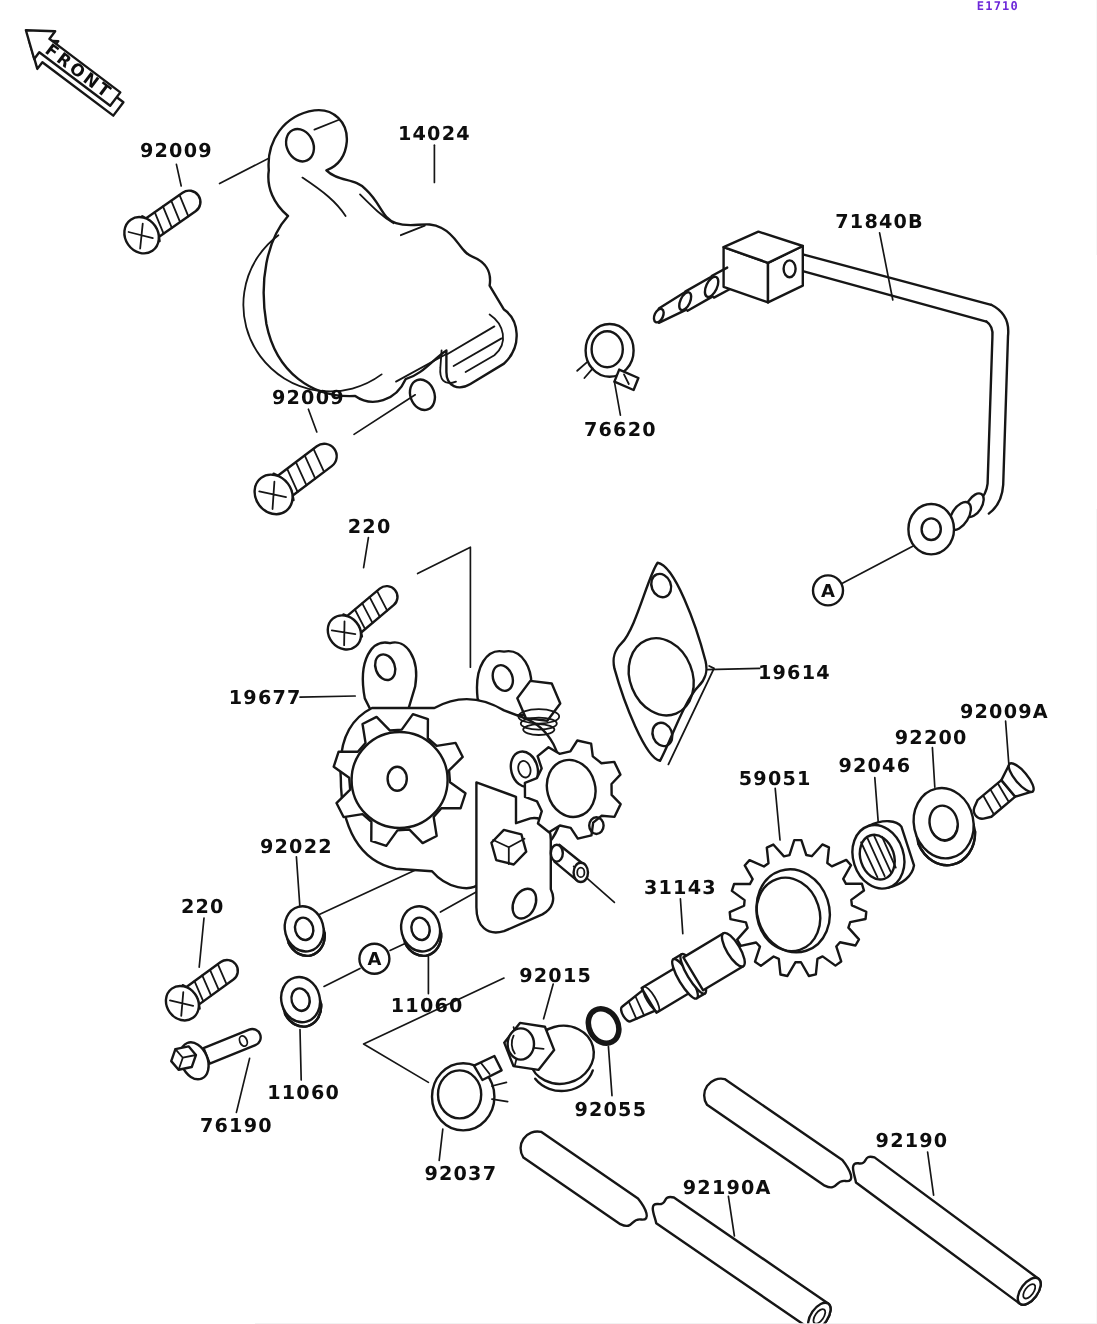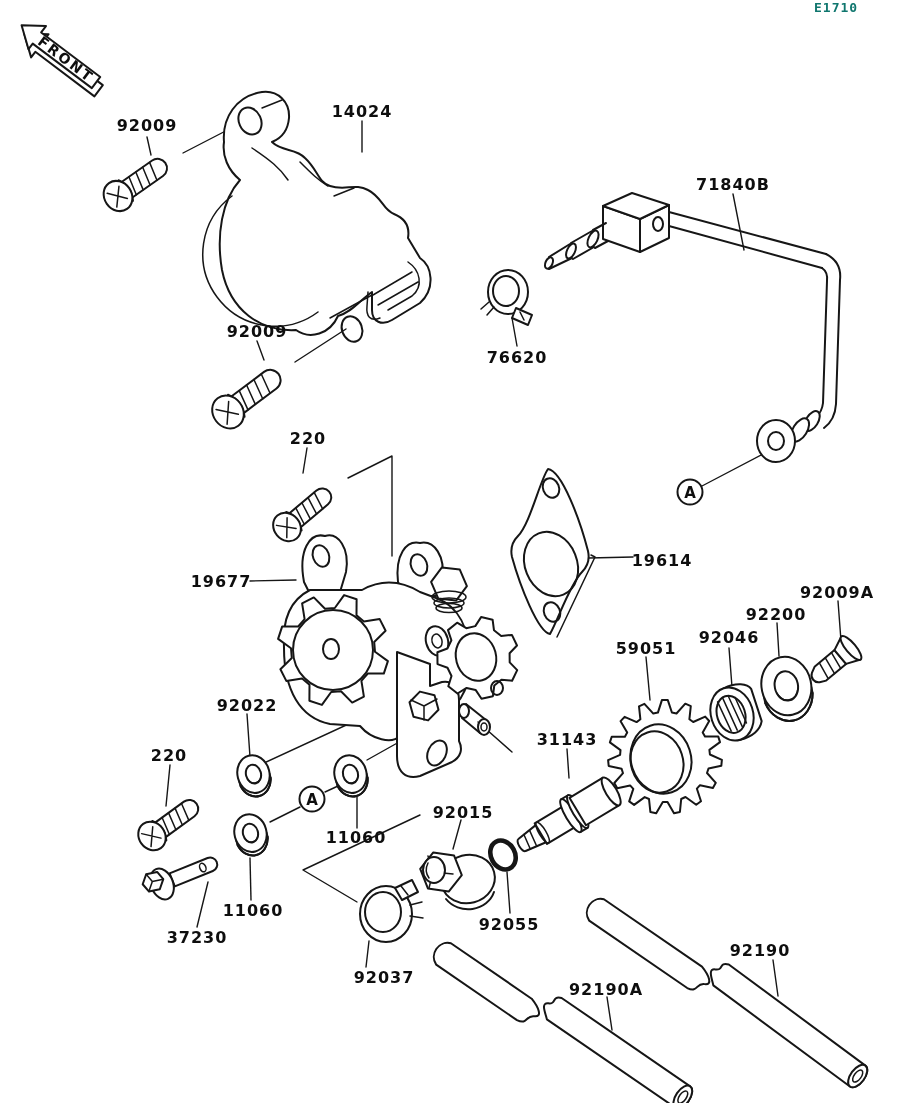--- a/index.html
+++ b/index.html
@@ -13,21 +13,21 @@
   .fw{fill:#ffffff;}
   .thin{stroke-width:1.5;}
   .ldr{stroke-width:1.4;}
   .fat{stroke-width:4.6;}
   .plbl{
     position:absolute;transform:translateX(-50%);
     font-weight:bold;font-size:16px;letter-spacing:1px;color:#0e0e0e;white-space:nowrap;
   }
   .pagecode{
     position:absolute;font-family:"DejaVu Sans Mono", monospace;
-    font-weight:bold;font-size:13px;letter-spacing:1px;color:#0f766e;text-align:right;
+    font-weight:bold;font-size:10px;letter-spacing:1px;color:#6d28d9;text-align:right;
   }
   .svgtxt{font:bold 15px "DejaVu Sans", sans-serif;fill:#0e0e0e;stroke:none;}
   .fronttxt{font:bold 14px "DejaVu Sans", sans-serif;letter-spacing:2.5px;fill:#0e0e0e;stroke:none;}
 </style>
 </head>
 <body>
 
 <div class="stage">
 
 <svg width="914" height="1103" viewBox="0 0 914 1103">
@@ -313,18 +313,18 @@
 <div class="plbl" style="left:776px;top:605px">92200</div>
 <div class="plbl" style="left:729px;top:628px">92046</div>
 <div class="plbl" style="left:646px;top:639px">59051</div>
 <div class="plbl" style="left:247px;top:696px">92022</div>
 <div class="plbl" style="left:567px;top:730px">31143</div>
 <div class="plbl" style="left:169px;top:746px">220</div>
 <div class="plbl" style="left:463px;top:803px">92015</div>
 <div class="plbl" style="left:356px;top:828px">11060</div>
 <div class="plbl" style="left:253px;top:901px">11060</div>
 <div class="plbl" style="left:509px;top:915px">92055</div>
-<div class="plbl" style="left:197px;top:928px">37230</div>
+<div class="plbl" style="left:197px;top:928px">76190</div>
 <div class="plbl" style="left:384px;top:968px">92037</div>
 <div class="plbl" style="left:606px;top:980px">92190A</div>
 <div class="plbl" style="left:760px;top:941px">92190</div>
 
 </div>
 
 </body></html>

